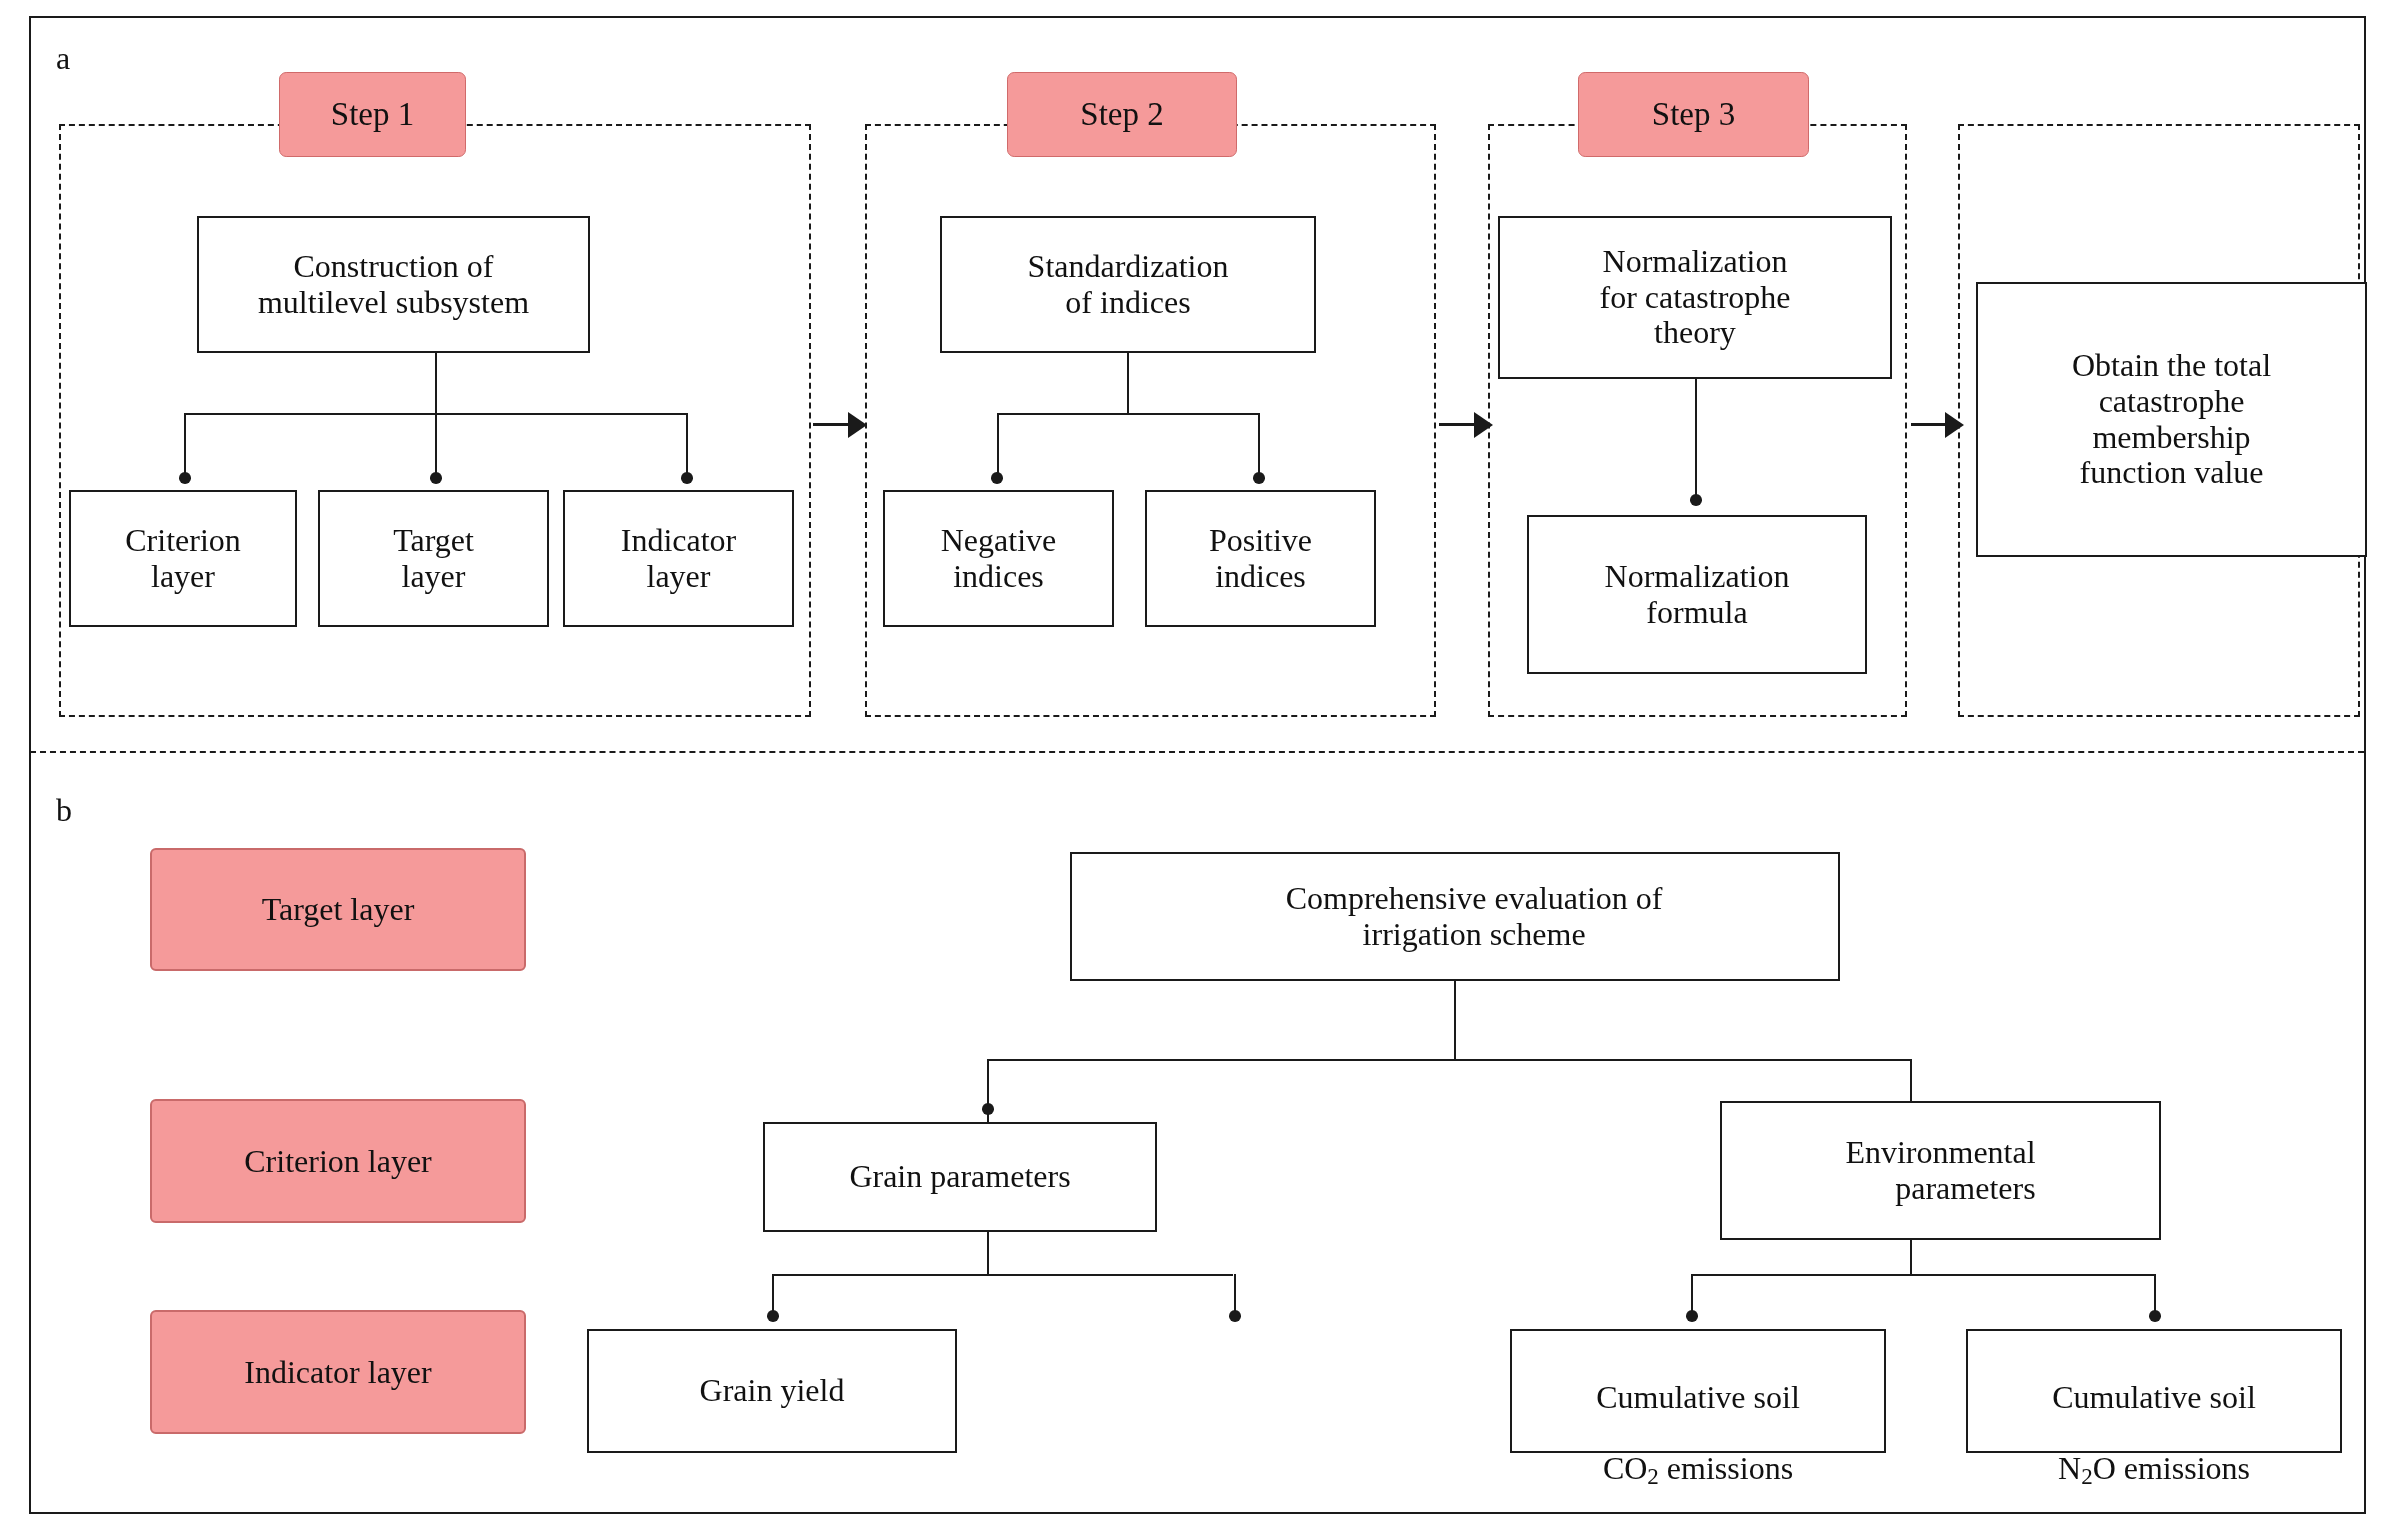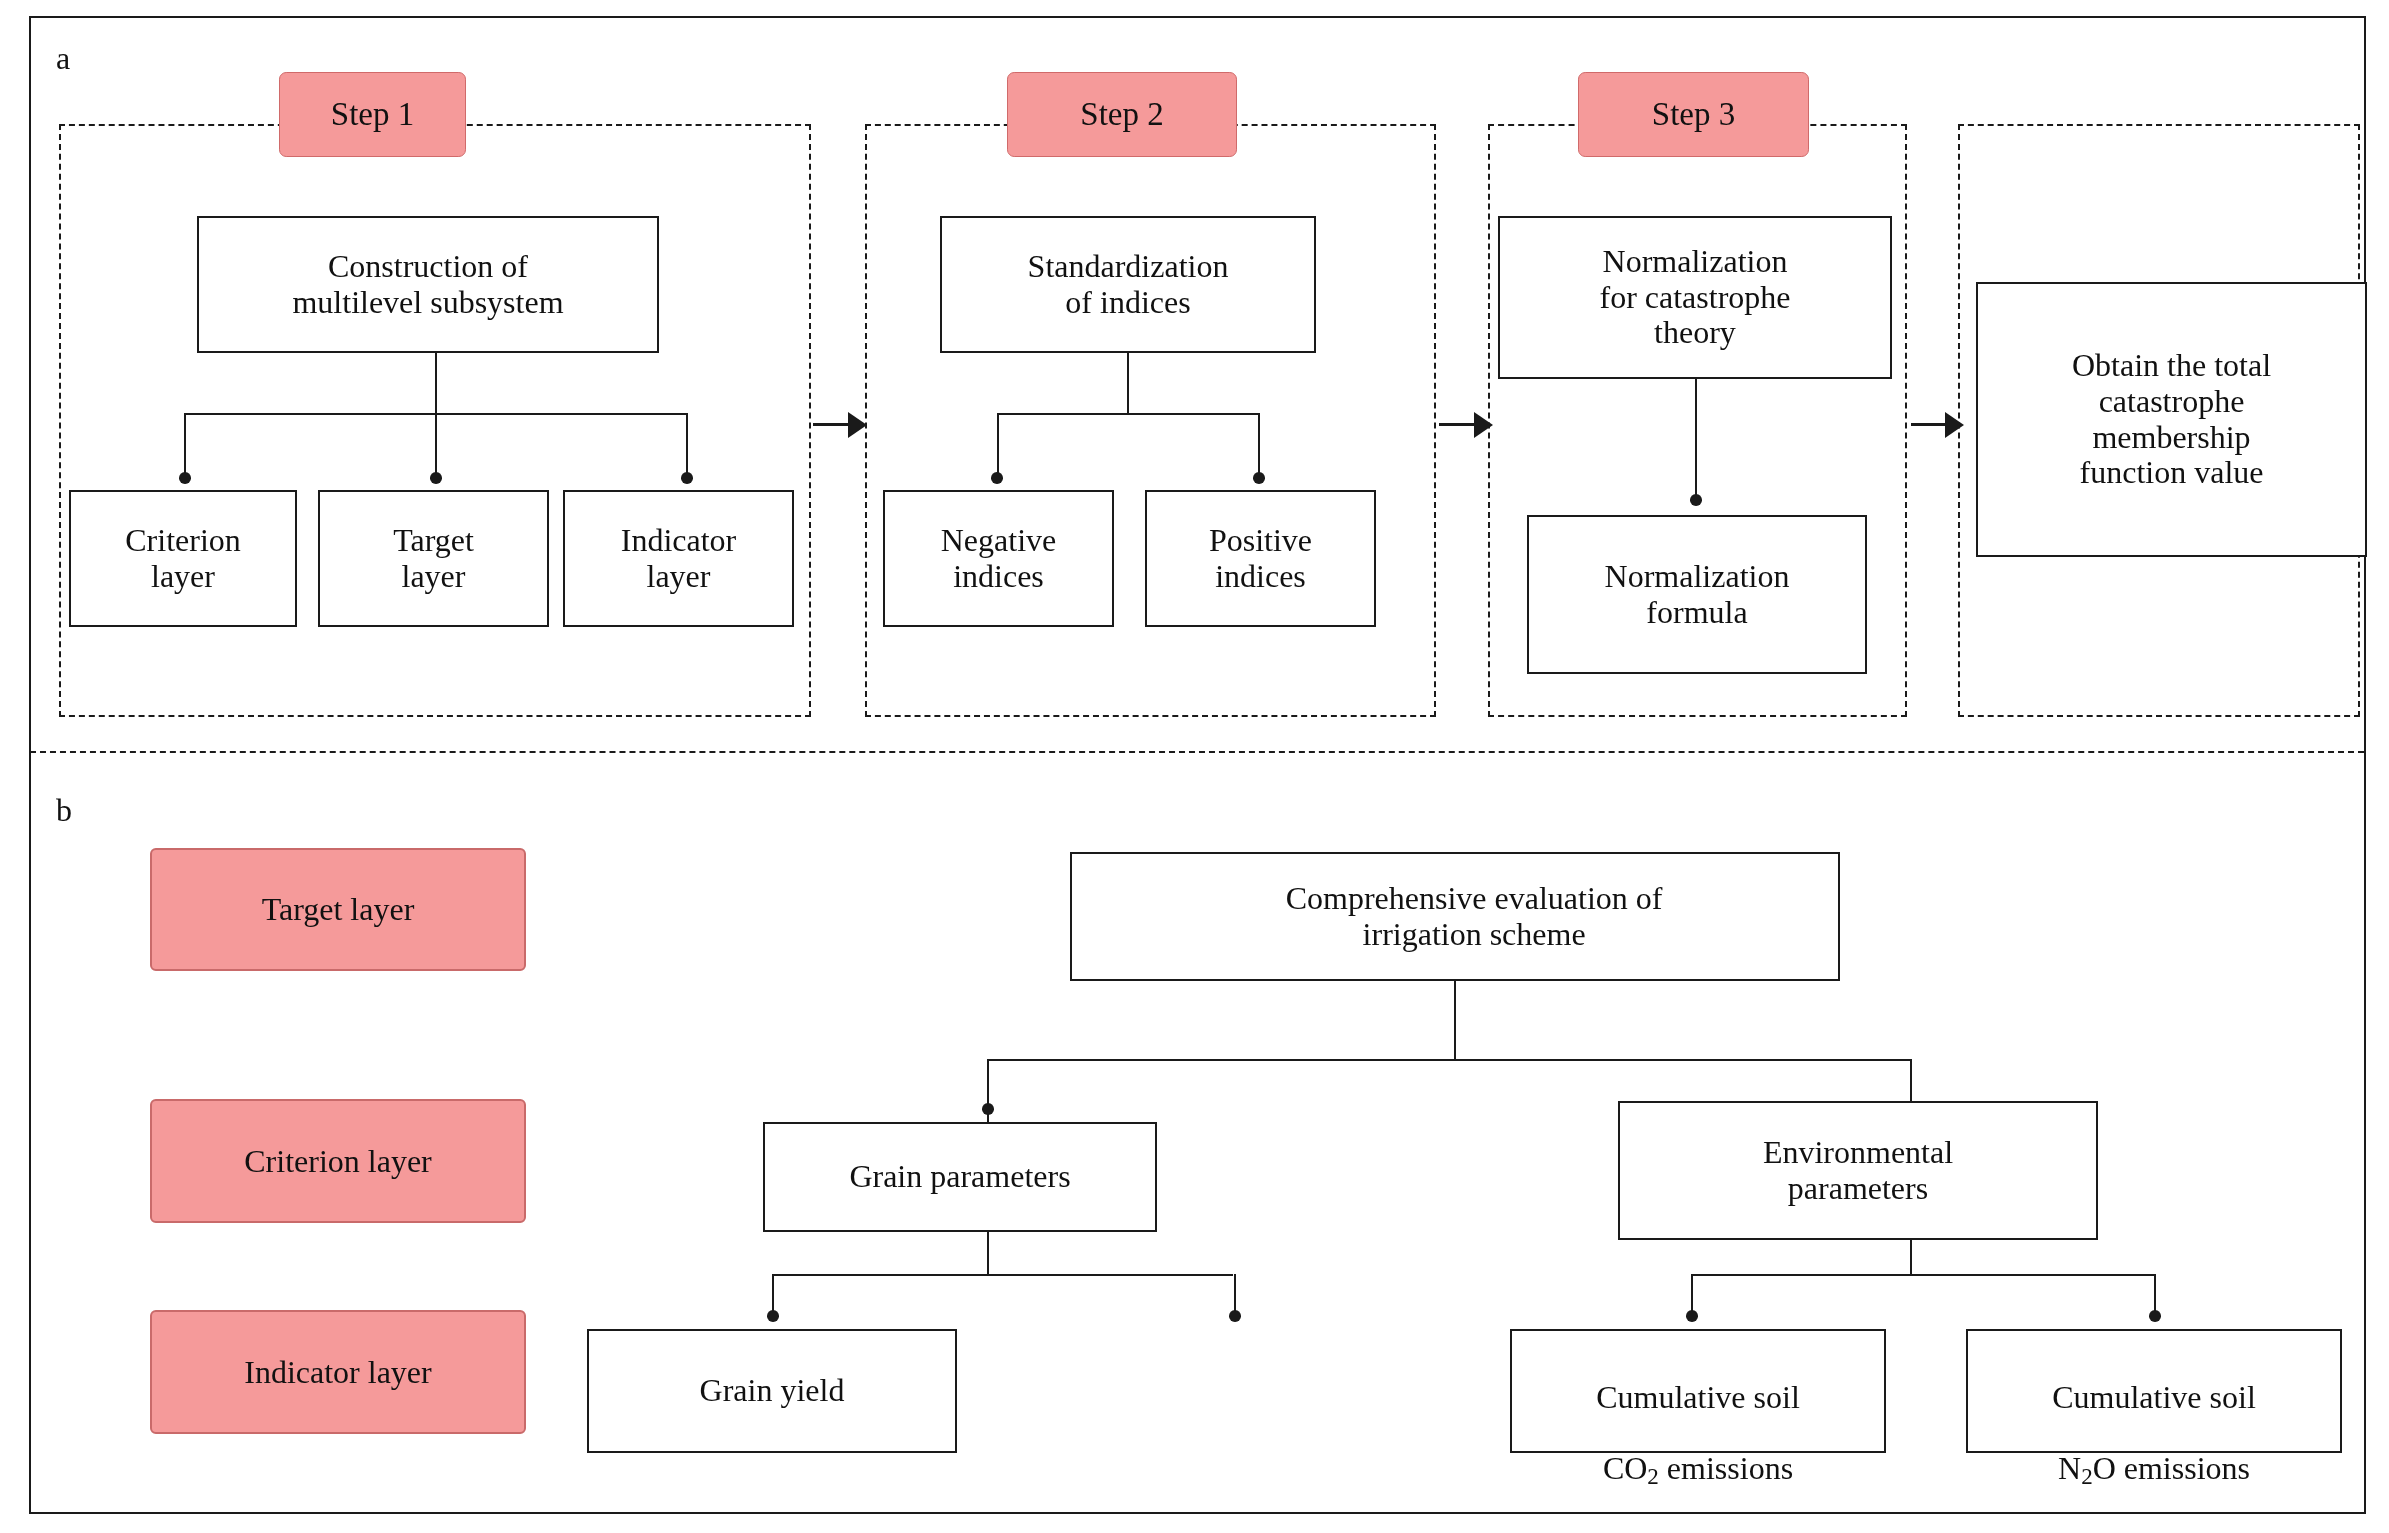--- a/index.html
+++ b/index.html
@@ -127,21 +127,21 @@
 
 <div id="page">
 
   <div class="outer-frame"></div>
   <div class="panel-divider"></div>
 
   <div class="panel-label" style="left:56px; top:42px;">a</div>
 
   <div class="dashed-box" style="left:59px; top:124px; width:752px; height:593px;"></div>
   <div class="step-chip" style="left:279px; top:72px; width:187px; height:85px;">Step 1</div>
-  <div class="box" style="left:197px; top:216px; width:462px; height:137px;">Construction of
+  <div class="box" style="left:197px; top:216px; width:393px; height:137px;">Construction of
 multilevel subsystem</div>
 
   <div class="vline" style="left:435px; top:353px; height:61px;"></div>
   <div class="hline" style="left:184px; top:413px; width:502px;"></div>
   <div class="vline" style="left:184px; top:413px; height:69px;"></div>
   <div class="vline" style="left:435px; top:413px; height:69px;"></div>
   <div class="vline" style="left:686px; top:413px; height:69px;"></div>
   <div class="dot" style="left:179px; top:472px;"></div>
   <div class="dot" style="left:430px; top:472px;"></div>
   <div class="dot" style="left:681px; top:472px;"></div>
@@ -206,21 +206,21 @@
 irrigation scheme</div>
 
   <div class="vline" style="left:1454px; top:981px; height:80px;"></div>
   <div class="hline" style="left:987px; top:1059px; width:924px;"></div>
   <div class="vline" style="left:987px; top:1059px; height:69px;"></div>
   <div class="vline" style="left:1910px; top:1059px; height:69px;"></div>
   <div class="dot" style="left:982px; top:1103px;"></div>
   <div class="dot" style="left:1905px; top:1103px;"></div>
 
   <div class="box" style="left:763px; top:1122px; width:394px; height:110px;">Grain parameters</div>
-  <div class="box" style="left:1618px; top:1101px; width:480px; height:139px;">Environmental
+  <div class="box" style="left:1720px; top:1101px; width:441px; height:139px;text-align:right;">Environmental
 parameters</div>
 
   <div class="vline" style="left:987px; top:1232px; height:43px;"></div>
   <div class="hline" style="left:772px; top:1274px; width:461px;"></div>
   <div class="vline" style="left:772px; top:1274px; height:43px;"></div>
   <div class="vline" style="left:1234px; top:1274px; height:43px;"></div>
   <div class="dot" style="left:767px; top:1310px;"></div>
   <div class="dot" style="left:1229px; top:1310px;"></div>
 
   <div class="box" style="left:587px; top:1329px; width:370px; height:124px;">Grain yield</div>

